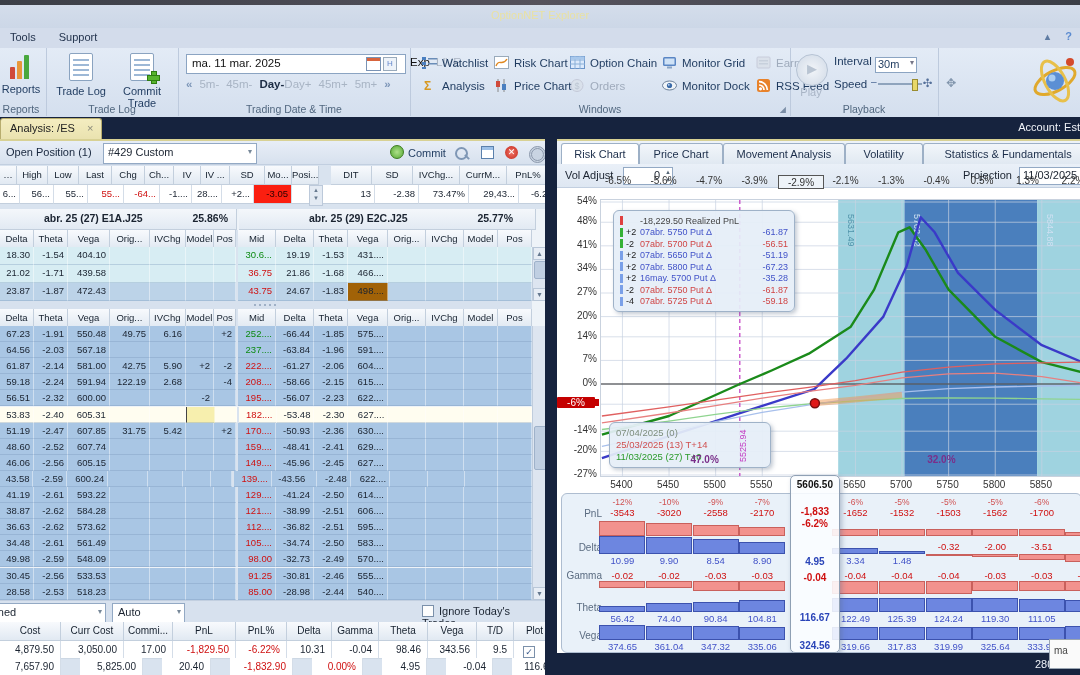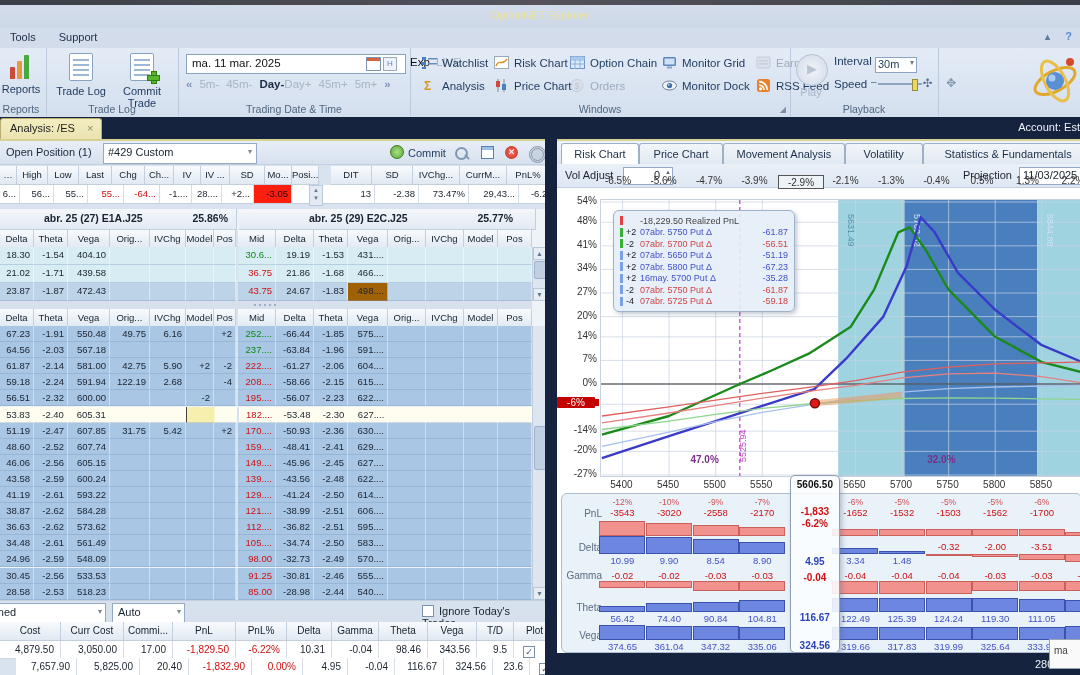--- a/index.html
+++ b/index.html
@@ -667,21 +667,21 @@
         <div class="drow" style="position: absolute; left: 0px; top: 261.9px; width: 532px; height: 16.1px;">
           <div class="dcell" style="width: 30px; height: 13.1px; background: rgb(169, 198, 228); padding-right: 3px;">43.58</div>
           <div class="dcell" style="width: 30px; height: 13.1px; background: rgb(169, 198, 228); padding-right: 3px;">-2.59</div>
           <div class="dcell" style="width: 38px; height: 13.1px; background: rgb(169, 198, 228); padding-right: 3px;">600.24</div>
           <div class="dcell" style="width: 36px; height: 13.1px; background: rgb(169, 198, 228); padding-right: 3px;"></div>
           <div class="dcell" style="width: 32px; height: 13.1px; background: rgb(169, 198, 228); padding-right: 3px;"></div>
           <div class="dcell" style="width: 24px; height: 13.1px; background: rgb(169, 198, 228); padding-right: 3px;"></div>
           <div class="dcell" style="width: 18px; height: 13.1px; background: rgb(169, 198, 228); padding-right: 3px;"></div>
           <div style="width: 2px; background: rgb(217, 227, 239);"></div>
           <div class="dcell red" style="width: 34px; height: 13.1px; background: rgb(169, 198, 228); padding-right: 3px;">139....</div>
-          <div class="dcell" style="width: 34px; height: 13.1px; background: rgb(169, 198, 228); padding-right: 3px;">-43.56</div>
+          <div class="dcell" style="width: 34px; height: 13.1px; background: rgb(169, 198, 228); padding-right: 11px;">-43.56</div>
           <div class="dcell" style="width: 30px; height: 13.1px; background: rgb(169, 198, 228); padding-right: 3px;">-2.48</div>
           <div class="dcell" style="width: 36px; height: 13.1px; background: rgb(169, 198, 228); padding-right: 3px;">622....</div>
           <div class="dcell" style="width: 34px; height: 13.1px; background: rgb(169, 198, 228); padding-right: 3px;"></div>
           <div class="dcell" style="width: 34px; height: 13.1px; background: rgb(169, 198, 228); padding-right: 3px;"></div>
           <div class="dcell" style="width: 30px; height: 13.1px; background: rgb(169, 198, 228); padding-right: 3px;"></div>
           <div class="dcell" style="width: 30px; height: 13.1px; background: rgb(169, 198, 228); padding-right: 3px;"></div>
         </div>
         <div class="drow" style="position: absolute; left: 0px; top: 278px; width: 532px; height: 16.1px;">
           <div class="dcell" style="width: 30px; height: 13.1px; background: rgb(169, 198, 228); padding-right: 3px;">41.19</div>
           <div class="dcell" style="width: 30px; height: 13.1px; background: rgb(169, 198, 228); padding-right: 3px;">-2.61</div>
@@ -748,21 +748,21 @@
           <div class="dcell red" style="width: 34px; height: 13.1px; background: rgb(169, 198, 228); padding-right: 3px;">105....</div>
           <div class="dcell" style="width: 34px; height: 13.1px; background: rgb(169, 198, 228); padding-right: 3px;">-34.74</div>
           <div class="dcell" style="width: 30px; height: 13.1px; background: rgb(169, 198, 228); padding-right: 3px;">-2.50</div>
           <div class="dcell" style="width: 36px; height: 13.1px; background: rgb(169, 198, 228); padding-right: 3px;">583....</div>
           <div class="dcell" style="width: 34px; height: 13.1px; background: rgb(169, 198, 228); padding-right: 3px;"></div>
           <div class="dcell" style="width: 34px; height: 13.1px; background: rgb(169, 198, 228); padding-right: 3px;"></div>
           <div class="dcell" style="width: 30px; height: 13.1px; background: rgb(169, 198, 228); padding-right: 3px;"></div>
           <div class="dcell" style="width: 30px; height: 13.1px; background: rgb(169, 198, 228); padding-right: 3px;"></div>
         </div>
         <div class="drow" style="position: absolute; left: 0px; top: 342.4px; width: 532px; height: 16.1px;">
-          <div class="dcell" style="width: 30px; height: 13.1px; background: rgb(169, 198, 228); padding-right: 3px;">24.96</div>
+          <div class="dcell" style="width: 30px; height: 13.1px; background: rgb(169, 198, 228); padding-right: 3px;">49.98</div>
           <div class="dcell" style="width: 30px; height: 13.1px; background: rgb(169, 198, 228); padding-right: 3px;">-2.59</div>
           <div class="dcell" style="width: 38px; height: 13.1px; background: rgb(169, 198, 228); padding-right: 3px;">548.09</div>
           <div class="dcell" style="width: 36px; height: 13.1px; background: rgb(169, 198, 228); padding-right: 3px;"></div>
           <div class="dcell" style="width: 32px; height: 13.1px; background: rgb(169, 198, 228); padding-right: 3px;"></div>
           <div class="dcell" style="width: 24px; height: 13.1px; background: rgb(169, 198, 228); padding-right: 3px;"></div>
           <div class="dcell" style="width: 18px; height: 13.1px; background: rgb(169, 198, 228); padding-right: 3px;"></div>
           <div style="width: 2px; background: rgb(217, 227, 239);"></div>
           <div class="dcell red" style="width: 34px; height: 13.1px; background: rgb(169, 198, 228); padding-right: 3px; text-align: right;">98.00</div>
           <div class="dcell" style="width: 34px; height: 13.1px; background: rgb(169, 198, 228); padding-right: 3px;">-32.73</div>
           <div class="dcell" style="width: 30px; height: 13.1px; background: rgb(169, 198, 228); padding-right: 3px;">-2.49</div>
@@ -845,21 +845,21 @@
           <div class="sum-v" style="width: 42px;">17.00</div>
           <div class="sum-v red" style="width: 56px;">-1,829.50</div>
           <div class="sum-v red" style="width: 44px;">-6.22%</div>
           <div class="sum-v" style="width: 38px;">10.31</div>
           <div class="sum-v" style="width: 40px;">-0.04</div>
           <div class="sum-v" style="width: 42px;">98.46</div>
           <div class="sum-v" style="width: 42px;">343.56</div>
           <div class="sum-v" style="width: 30px;">9.5</div>
           <div class="sum-v" style="width: 35px; text-align: center;"><span class="chk">✓</span></div>
         </div>
-        <div class="cellrow" style="position: absolute; left: 16px; top: 36px;">
+        <div class="cellrow" style="position: absolute; left: 0px; top: 36px; gap: 19px;">
           <div class="sum-v" style="width: 54px;">7,657.90</div>
           <div class="sum-v" style="width: 56px;">5,825.00</div>
           <div class="sum-v" style="width: 42px;">20.40</div>
           <div class="sum-v red" style="width: 56px;">-1,832.90</div>
           <div class="sum-v red" style="width: 44px;">0.00%</div>
           <div class="sum-v" style="width: 38px;">4.95</div>
           <div class="sum-v" style="width: 40px;">-0.04</div>
           <div class="sum-v" style="width: 42px;">116.67</div>
           <div class="sum-v" style="width: 42px;">324.56</div>
           <div class="sum-v" style="width: 30px;">23.6</div>
@@ -1003,20 +1003,24 @@
               <span class="leg-qty">-2</span>
               <span class="red-t">07abr. 5750 Put Δ</span>
               <span class="leg-val red-t">-61.87</span>
             </div>
             <div class="leg-row">
               <span class="leg-mark" style="background: rgb(122, 160, 232);"></span>
               <span class="leg-qty">-4</span>
               <span class="red-t">07abr. 5725 Put Δ</span>
               <span class="leg-val red-t">-59.18</span>
             </div>
+          </div><div class="anno-box" style="left: 8px; top: 222px; width: 148px;">
+            <div class="anno-row" style="color: rgb(125, 141, 125);">07/04/2025 (0)</div>
+            <div class="anno-row" style="color: rgb(208, 80, 80);">25/03/2025 (13) T+14</div>
+            <div class="anno-row" style="color: rgb(42, 154, 42);">11/03/2025 (27) T+0</div>
           </div><div class="prob-lbl" style="left: 89.452px; top: 253.825px;">47.0%</div><div class="prob-lbl" style="left: 326.18px; top: 253.825px;">32.0%</div><div class="vline-lbl" style="left: 136.812px; top: 262px;">5525.94</div></div>
       </div>
     <div id="greeks-zone" style="position: absolute; left: 0px; top: 0px; width: 523px; height: 534px; pointer-events: none;">
         <div class="greeks">
           <div class="gk-label" style="top: 14px;">PnL</div>
           <div class="gk-label" style="top: 48px;">Delta</div>
           <div class="gk-label" style="top: 76px;">Gamma</div>
           <div class="gk-label" style="top: 108px;">Theta</div>
           <div class="gk-label" style="top: 136px;">Vega</div>
           <div class="gk-pct" style="left: 37.436px; top: 3px;">-12%</div>

